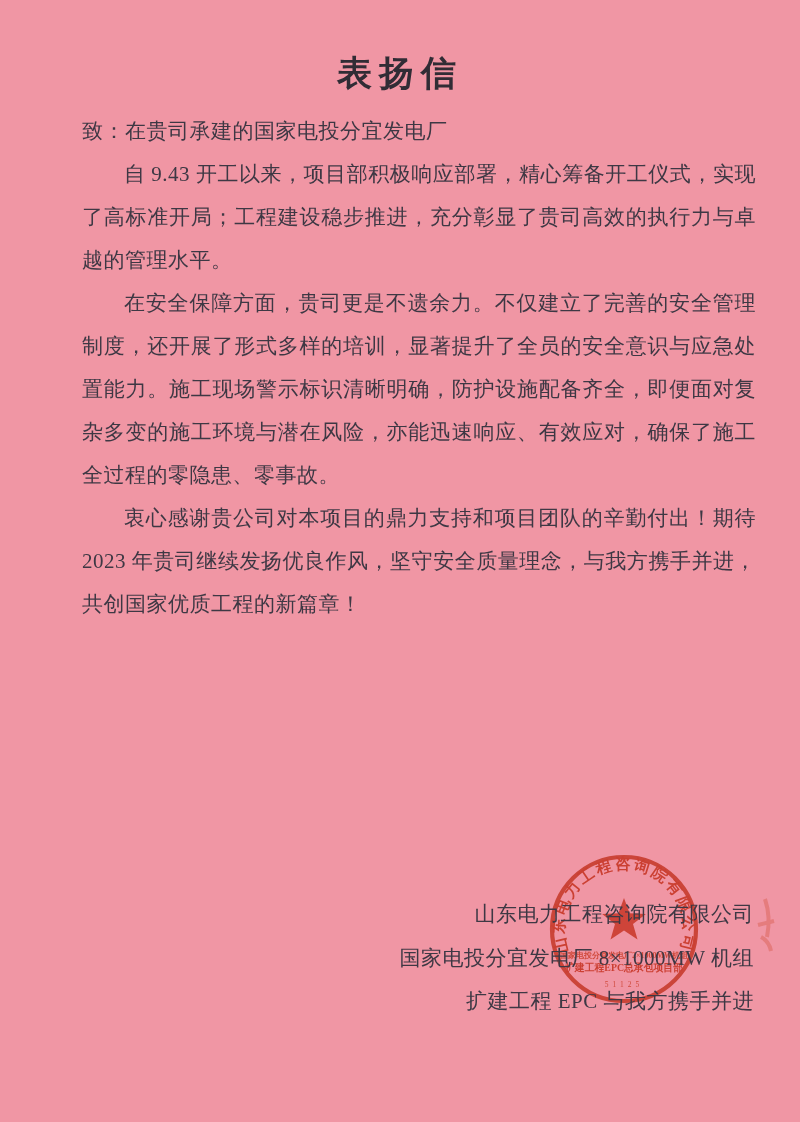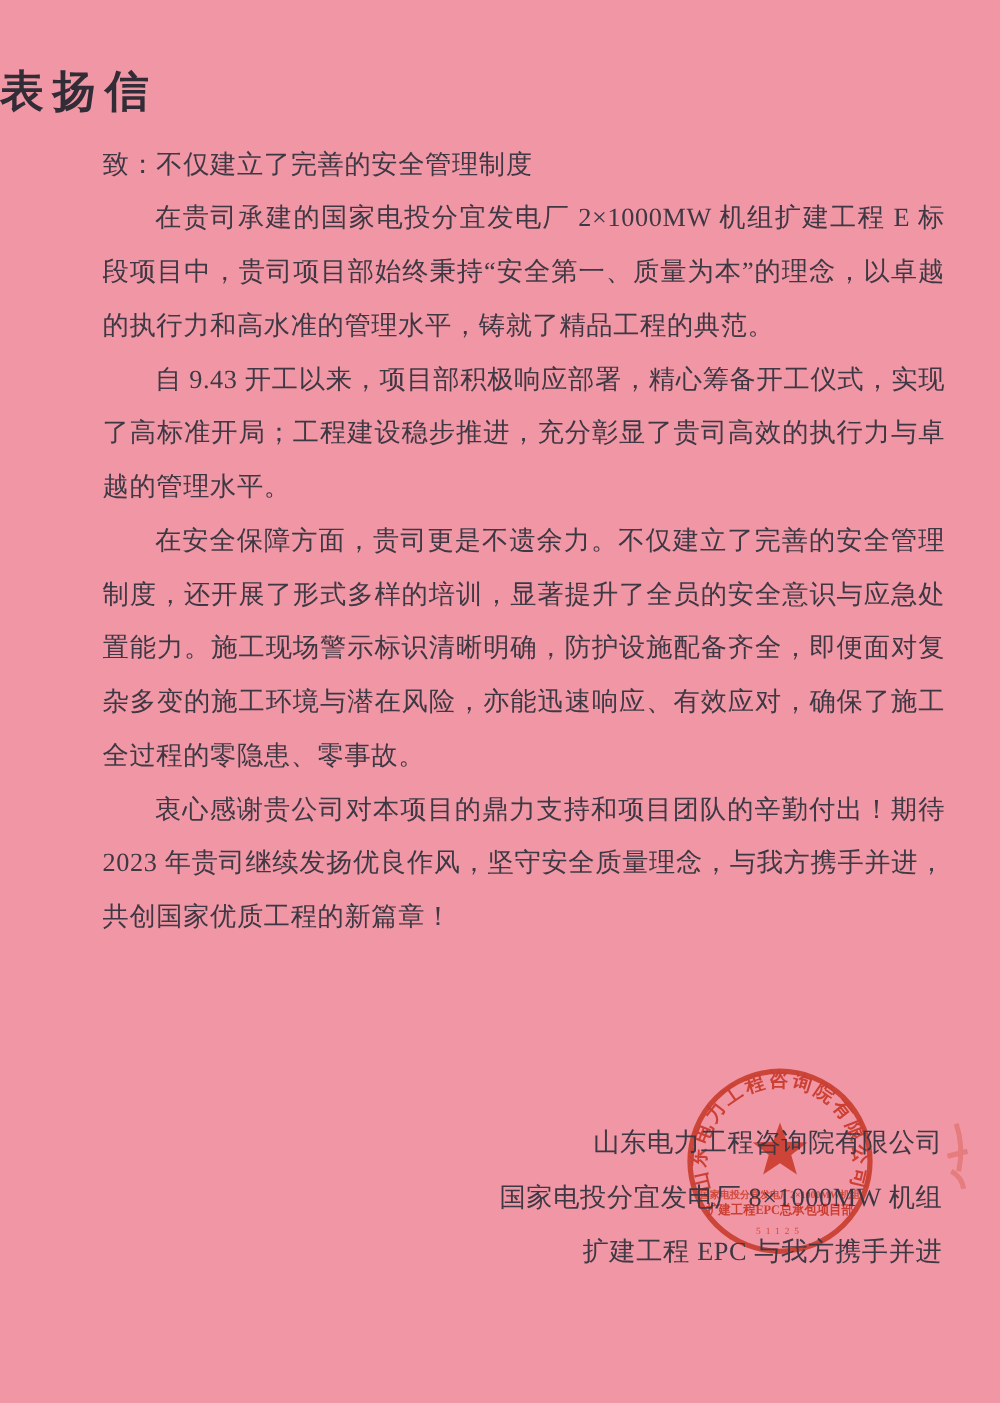--- a/index.html
+++ b/index.html
@@ -12,21 +12,21 @@
     overflow: hidden;
     font-family: "Liberation Serif", "DejaVu Serif", serif;
     color: #3e3844;
   }
   .title {
     position: absolute;
     top: 50px;
     left: 0;
     width: 100%;
     margin: 0;
-    text-align: left;
+    text-align: center;
     font-family: "Liberation Sans", "DejaVu Sans", sans-serif;
     font-size: 35px;
     font-weight: 700;
     letter-spacing: 7px;
     color: #312c35;
   }
   .content {
     position: absolute;
     left: 82px;
     top: 110px;
@@ -72,22 +72,21 @@
   .seal-code    { font-size: 7.5px; letter-spacing: 4px; fill: #cd4433; }
 </style>
 </head>
 <body>
 
 <div class="page">
 
   <h1 class="title">表扬信</h1>
 
   <div class="content">
-    <p class="salutation">致：不仅建立了完善的安全管理制度</p>
-    <p class="para">在贵司承建的国家电投分宜发电厂 2×1000MW 机组扩建工程 E 标段项目中，贵司项目部始终秉持“安全第一、质量为本”的理念，以卓越的执行力和高水准的管理水平，铸就了精品工程的典范。</p>
+    <p class="salutation">致：在贵司承建的国家电投分宜发电厂</p>
     <p class="para">自 9.43 开工以来，项目部积极响应部署，精心筹备开工仪式，实现了高标准开局；工程建设稳步推进，充分彰显了贵司高效的执行力与卓越的管理水平。</p>
     <p class="para">在安全保障方面，贵司更是不遗余力。不仅建立了完善的安全管理制度，还开展了形式多样的培训，显著提升了全员的安全意识与应急处置能力。施工现场警示标识清晰明确，防护设施配备齐全，即便面对复杂多变的施工环境与潜在风险，亦能迅速响应、有效应对，确保了施工全过程的零隐患、零事故。</p>
     <p class="para">衷心感谢贵公司对本项目的鼎力支持和项目团队的辛勤付出！期待 2023 年贵司继续发扬优良作风，坚守安全质量理念，与我方携手并进，共创国家优质工程的新篇章！</p>
   </div>
 
   <div class="stamp">
     <svg viewBox="0 0 230 156" xmlns="http://www.w3.org/2000/svg">
 
       <circle cx="77" cy="78" r="72" fill="none" stroke="#c63a2b" stroke-width="4.2" opacity="0.95"></circle>
 

